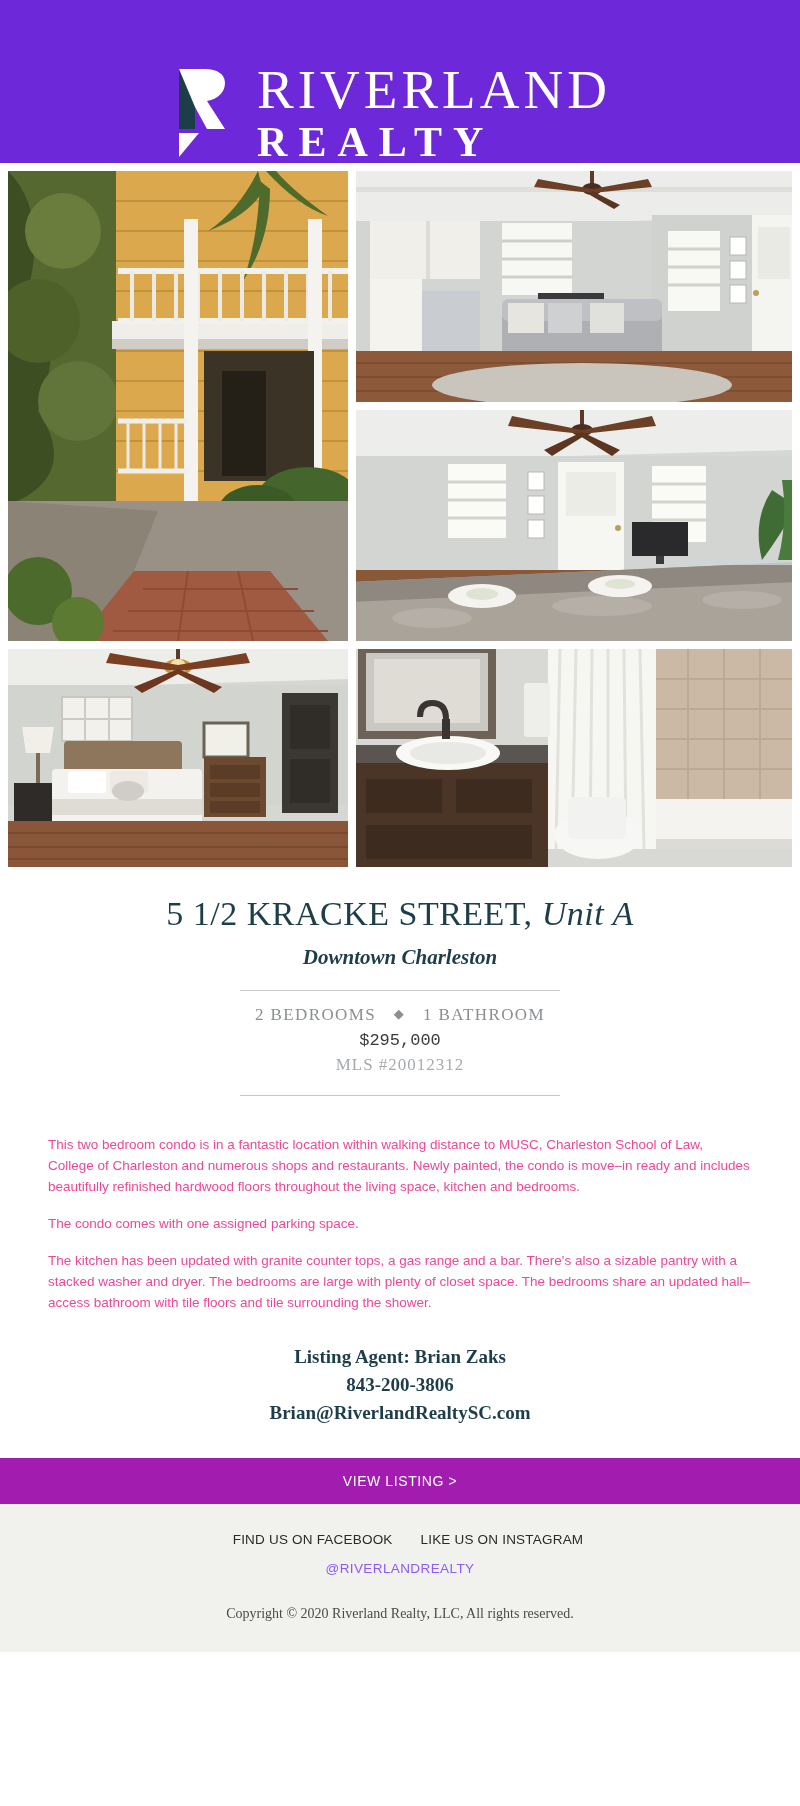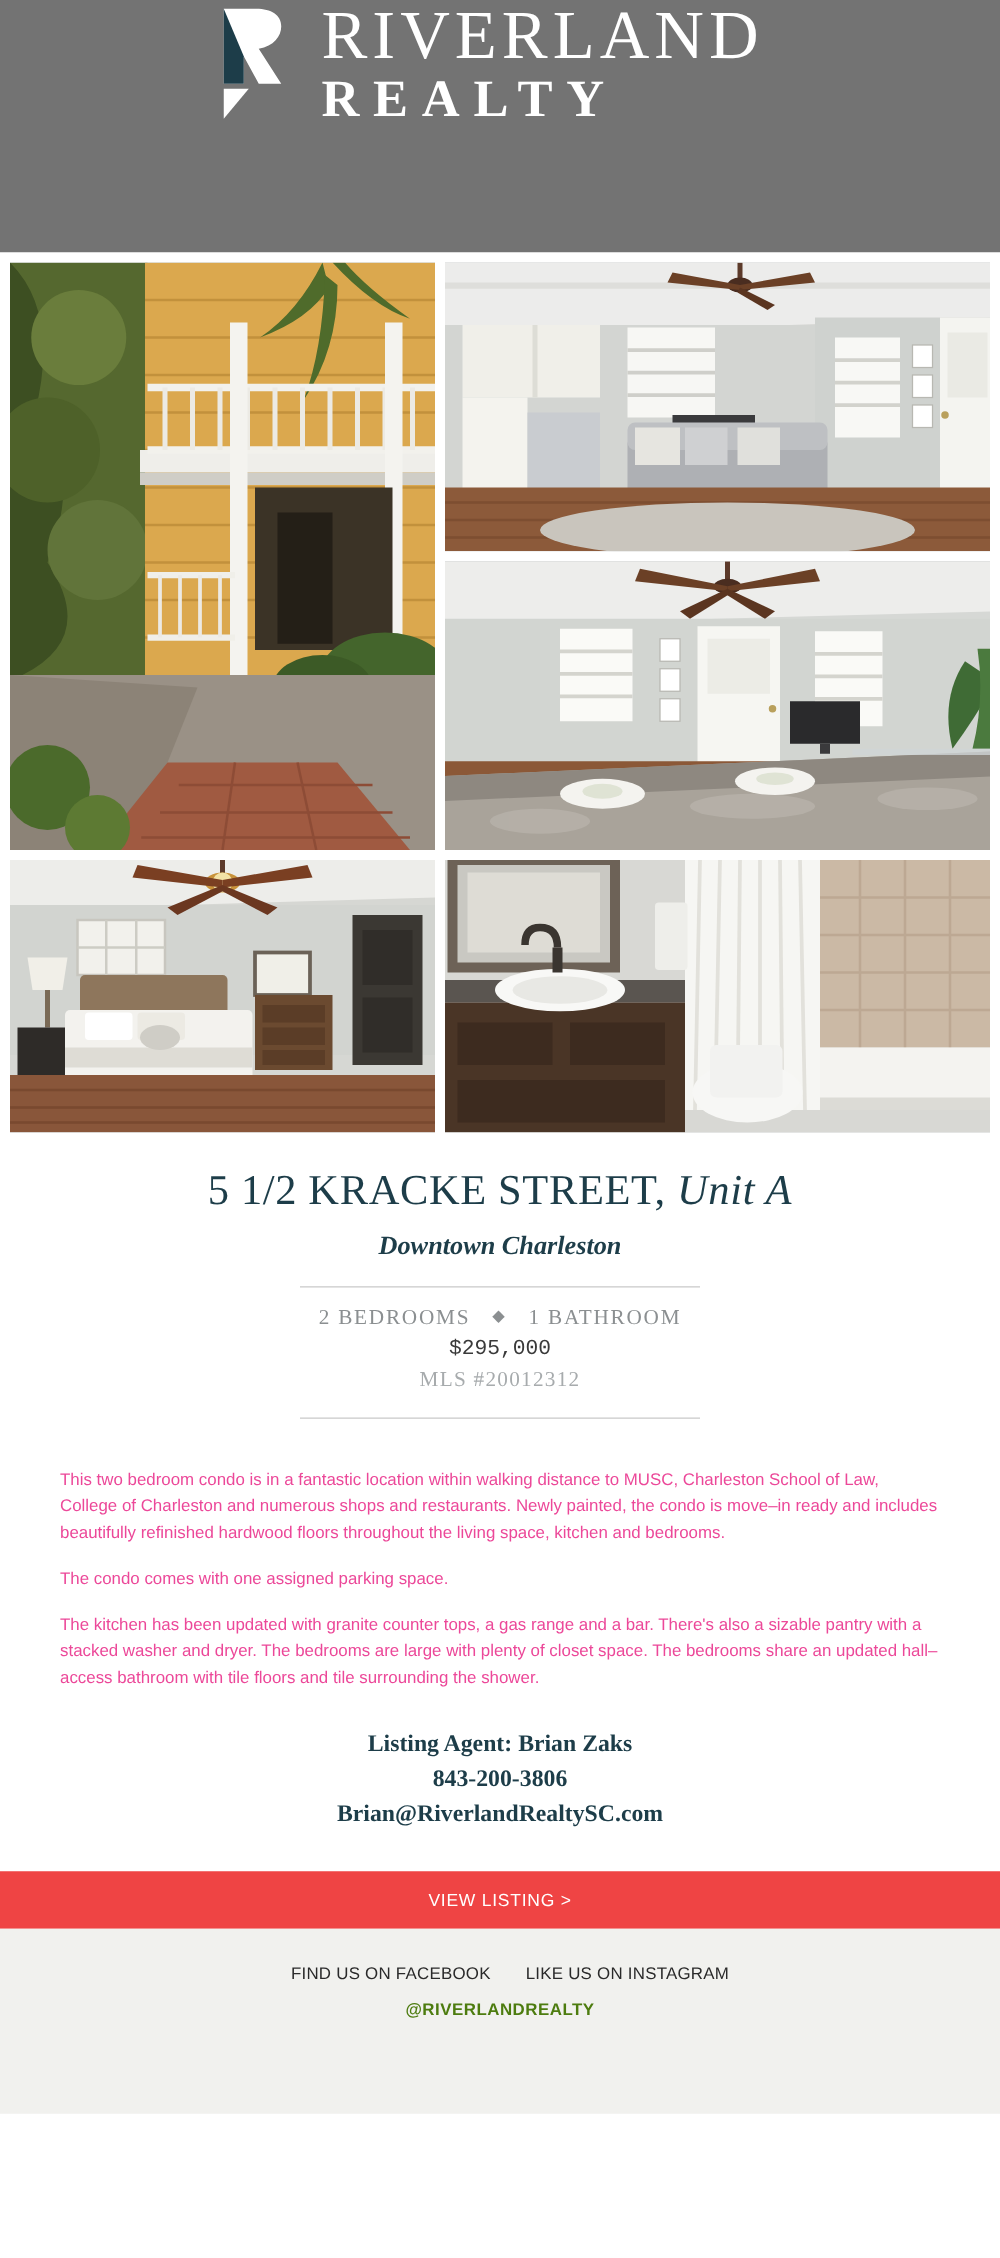--- a/index.html
+++ b/index.html
@@ -16,24 +16,24 @@
   }
   .page {
     width: 800px;
     margin: 0 auto;
     background: #ffffff;
     position: relative;
   }
 
   
   .header {
-    background: #737373;
-    height: 202px;
+    background: #6d28d9;
+    height: 163px;
     display: flex;
-    align-items: flex-start;
+    align-items: flex-end;
     justify-content: center;
   }
   .logo-wrap {
     display: flex;
     align-items: center;
     gap: 14px;
     transform: translateX(-8px);
   }
   .logo-mark {
     width: 70px;
@@ -161,21 +161,21 @@
   }
   .agent div {
     font-size: 19px;
     font-weight: 700;
     line-height: 1.45;
   }
 
   
   .cta {
     margin-top: 32px;
-    background: #ef4444;
+    background: #a21caf;
     height: 46px;
     display: flex;
     align-items: center;
     justify-content: center;
     cursor: pointer;
   }
   .cta span {
     color: #ffffff;
     font-size: 14px;
     letter-spacing: 0.6px;
@@ -195,22 +195,22 @@
     padding-left: 16px;
   }
   .social-links a {
     color: #2a2a2a;
     text-decoration: none;
     margin: 0 12px;
   }
   .handle {
     margin-top: 14px;
     font-size: 13.5px;
-    font-weight: 700;
-    color: #4d7c0f;
+    font-weight: 400;
+    color: #8b5cf6;
     letter-spacing: 0.4px;
   }
   .copyright {
     margin-top: 30px;
     font-family: "Liberation Serif", serif;
     font-size: 14px;
     color: #4a4a4a;
     padding-bottom: 22px;
   }
 </style>
@@ -596,15 +596,16 @@
   <div class="cta">
     <span>VIEW LISTING &gt;</span>
   </div>
 
   <div class="footer">
     <div class="social-links">
       <a href="#">FIND US ON FACEBOOK</a>
       <a href="#">LIKE US ON INSTAGRAM</a>
     </div>
     <div class="handle">@RIVERLANDREALTY</div>
+    <div class="copyright">Copyright © 2020 Riverland Realty, LLC, All rights reserved.</div>
   </div>
 
 </div>
 
 </body></html>

